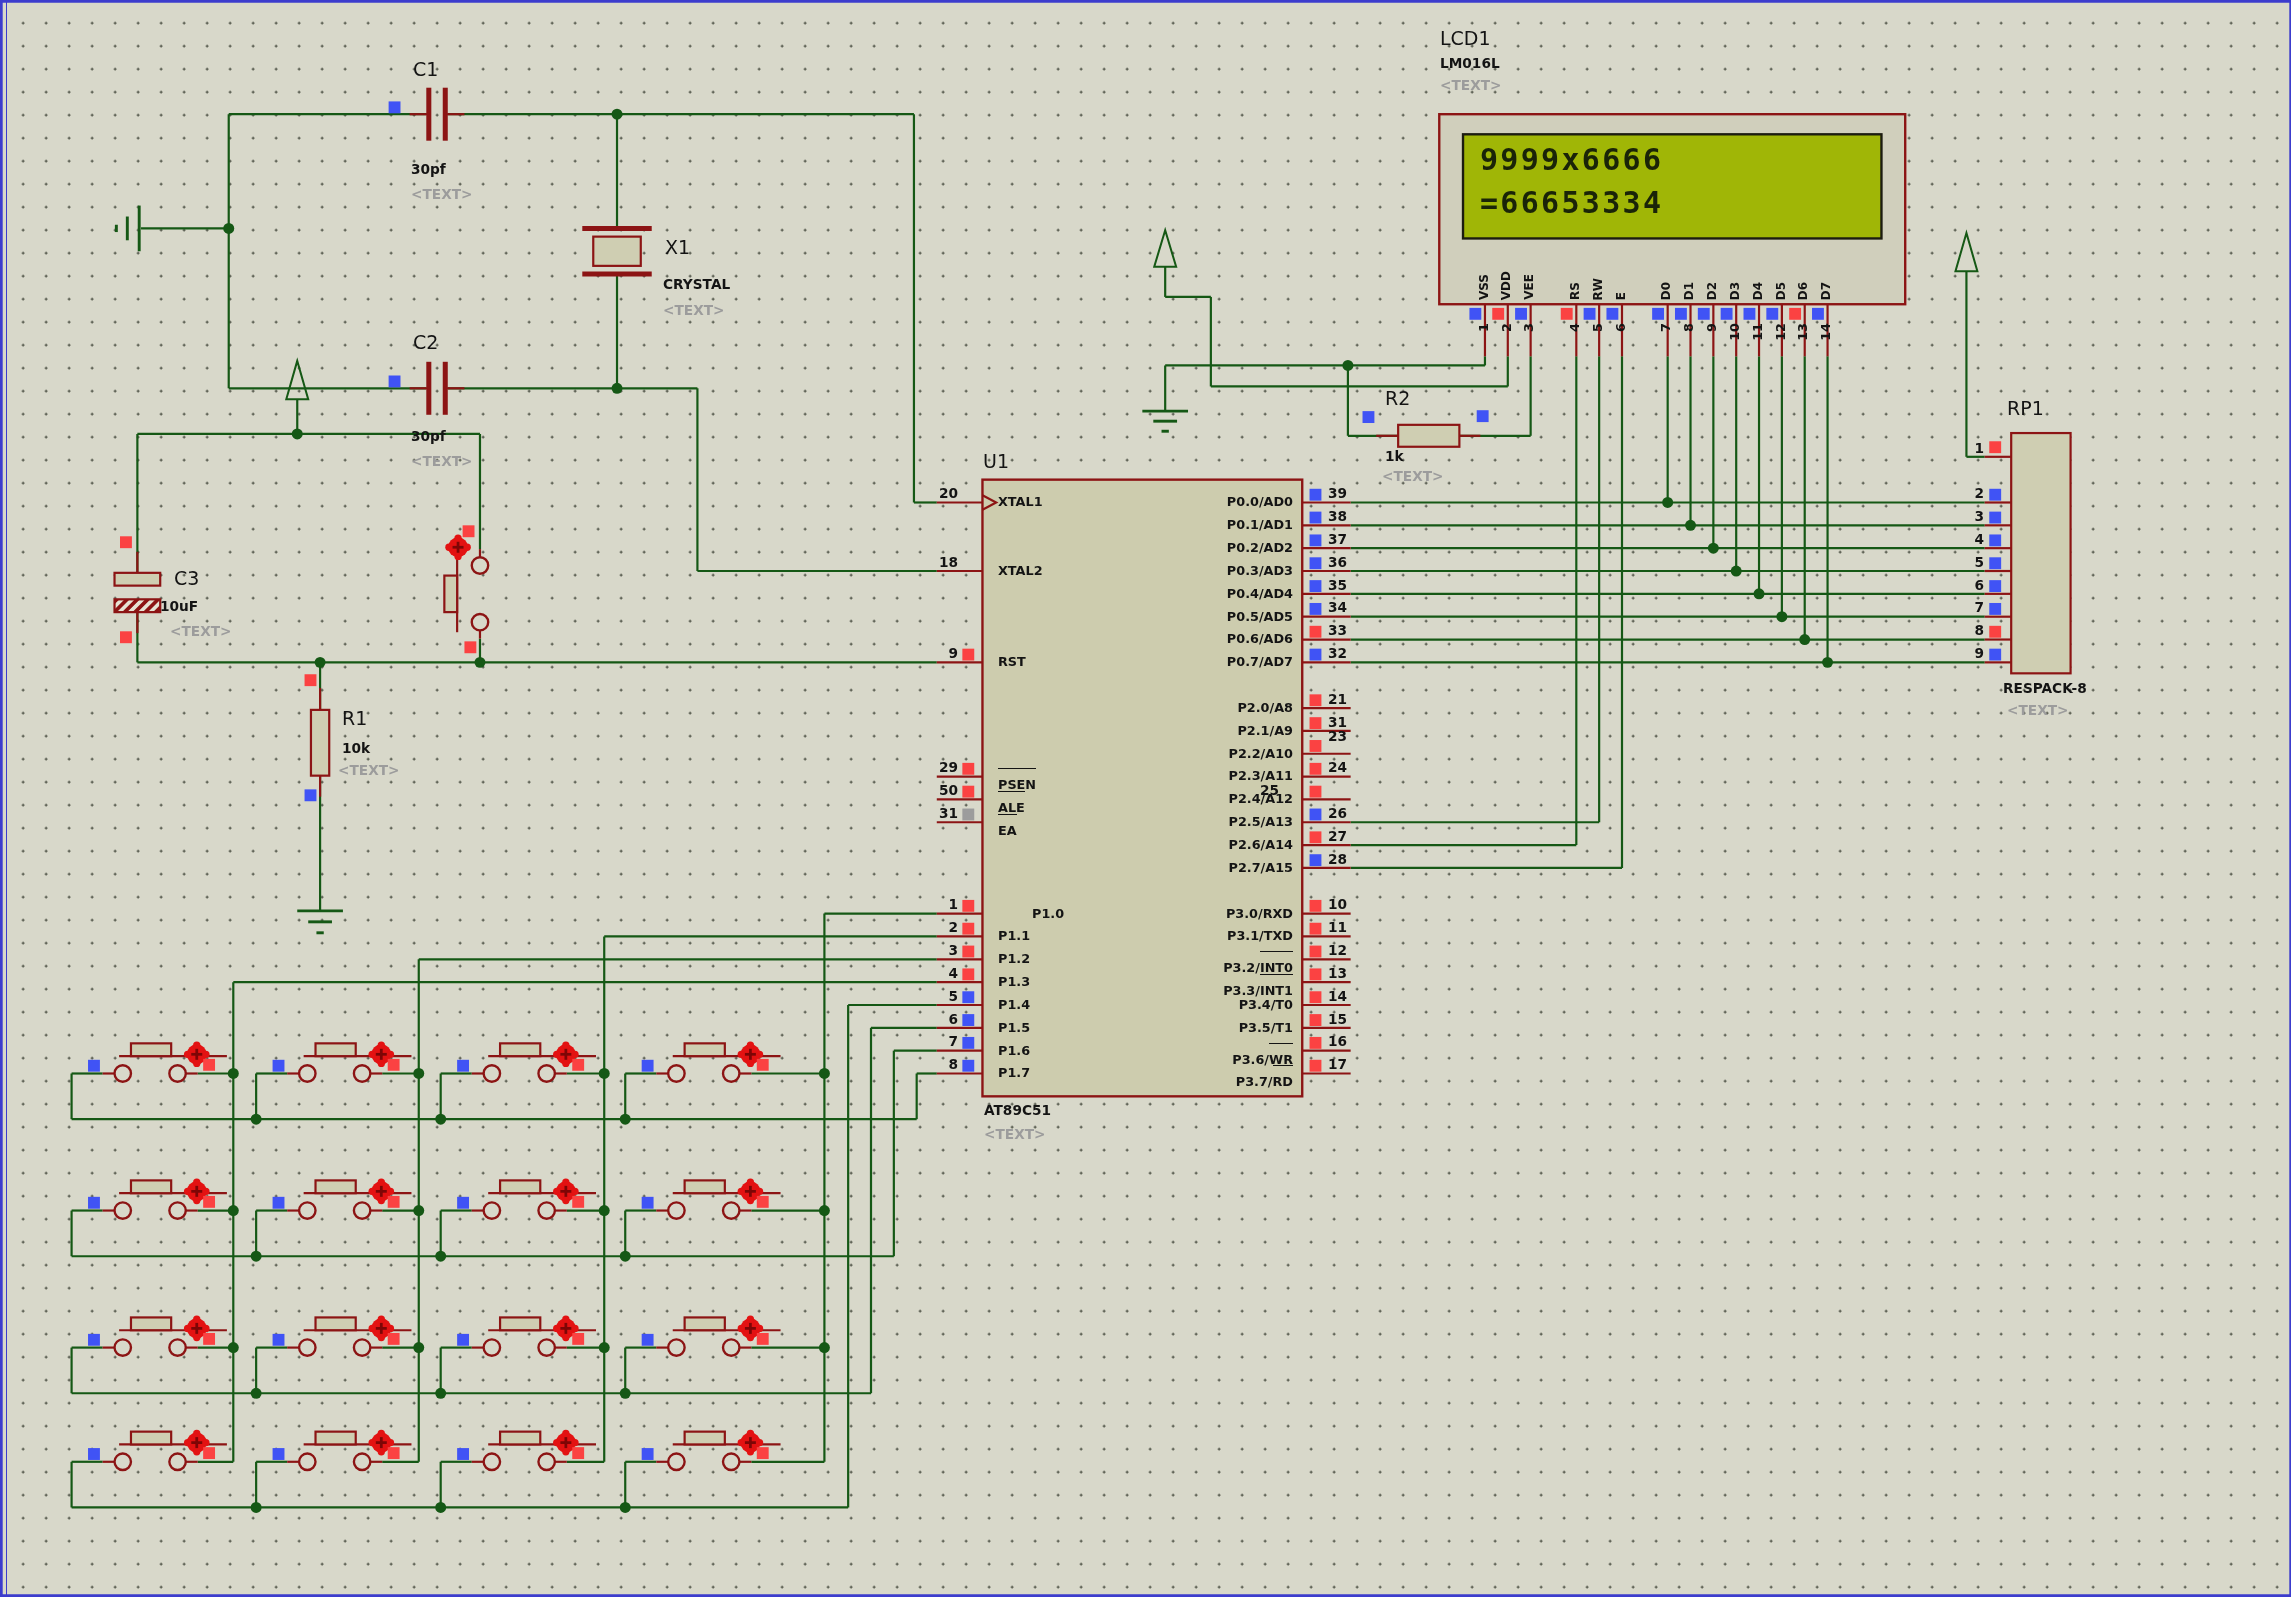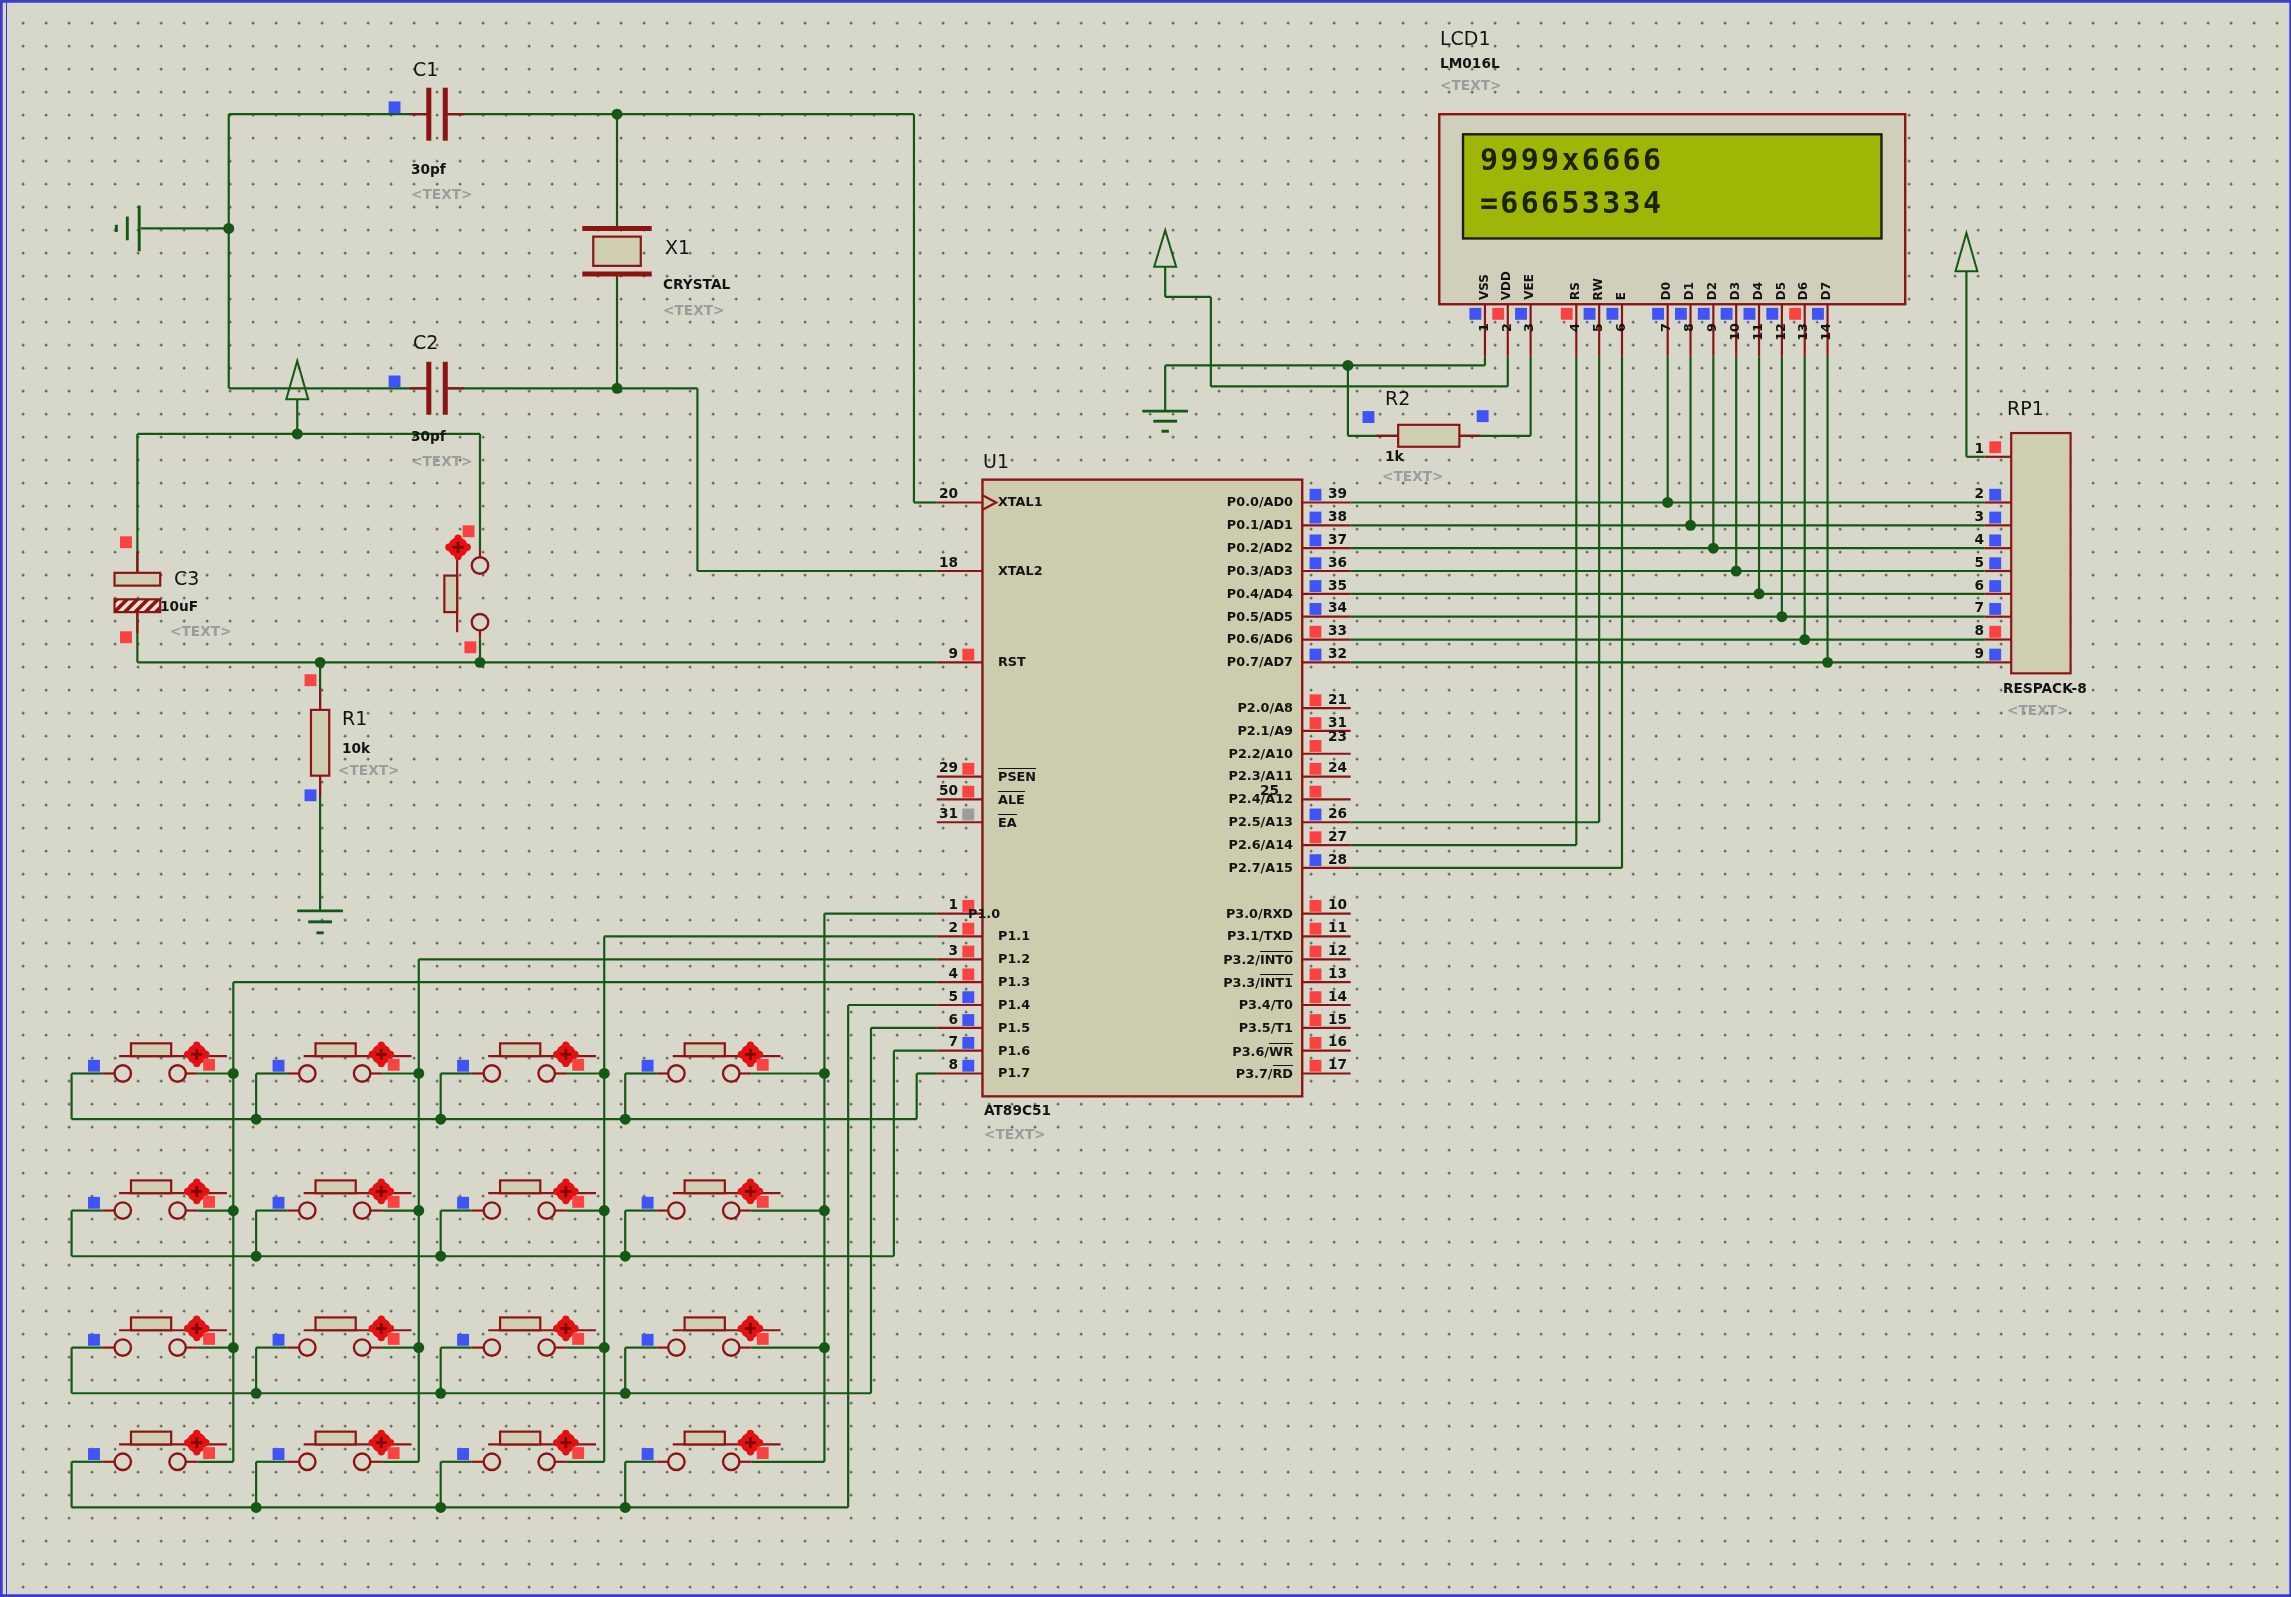--- a/index.html
+++ b/index.html
@@ -26,21 +26,21 @@
   [data-c="red"]{fill:#fb4242}
   [data-c="blue"]{fill:#4053f5}
   [data-c="gray"]{fill:#9c9c9c}
   .ref{position:absolute;font:400 19px "DejaVu Sans",sans-serif;color:#141414;white-space:nowrap}
   .val{position:absolute;font:700 13.7px "DejaVu Sans",sans-serif;color:#141414;white-space:nowrap}
   .txt{position:absolute;font:700 13.7px "DejaVu Sans",sans-serif;color:#9c9c9c;white-space:nowrap}
   .pn{position:absolute;font:700 13.7px "DejaVu Sans",sans-serif;color:#141414;white-space:nowrap}
   .pnr{text-align:right}
   .pl{position:absolute;font:700 12.8px "DejaVu Sans",sans-serif;color:#141414;white-space:nowrap}
   .plr{text-align:right}
-  .ov{display:inline-block;border-top:1.8px solid #141414;padding-top:1px;line-height:1.05}
+  .ov{display:inline-block;border-top:1.8px solid #141414;padding-top:9px;line-height:1.05}
   .vlab{position:absolute;writing-mode:vertical-rl;transform:rotate(180deg);font:700 12px "DejaVu Sans",sans-serif;color:#141414;white-space:nowrap}
   .vnum{position:absolute;writing-mode:vertical-rl;transform:rotate(180deg);font:700 12.8px "DejaVu Sans",sans-serif;color:#141414;white-space:nowrap}
   .lcdline{position:absolute;font:700 30px "DejaVu Sans Mono",monospace;letter-spacing:2.3px;color:#1a2408;white-space:nowrap}
 </style>
 </head>
 <body>
 
 <div class="canvas">
 
 <svg width="2292" height="1597" viewBox="0 0 2508 1748">
@@ -782,21 +782,21 @@
 <div class="pn pnr" style="left:916px;top:1011px;width:42px">6</div>
 <div class="pn pnr" style="left:916px;top:1033px;width:42px">7</div>
 <div class="pn pnr" style="left:916px;top:1056px;width:42px">8</div>
 
 <div class="pl" style="left:998px;top:494px">XTAL1</div>
 <div class="pl" style="left:998px;top:563px">XTAL2</div>
 <div class="pl" style="left:998px;top:654px">RST</div>
 <div class="pl" style="left:998px;top:768px"><span class="ov">PSEN</span></div>
 <div class="pl" style="left:998px;top:791px"><span class="ov">ALE</span></div>
 <div class="pl" style="left:998px;top:814px"><span class="ov">EA</span></div>
-<div class="pl" style="left:968px;top:906px">P1.0</div>
+<div class="pl" style="left:1032px;top:906px">P1.0</div>
 <div class="pl" style="left:998px;top:928px">P1.1</div>
 <div class="pl" style="left:998px;top:951px">P1.2</div>
 <div class="pl" style="left:998px;top:974px">P1.3</div>
 <div class="pl" style="left:998px;top:997px">P1.4</div>
 <div class="pl" style="left:998px;top:1020px">P1.5</div>
 <div class="pl" style="left:998px;top:1043px">P1.6</div>
 <div class="pl" style="left:998px;top:1065px">P1.7</div>
 
 <div class="pn" style="left:1328px;top:485px">39</div>
 <div class="pn" style="left:1328px;top:508px">38</div>

